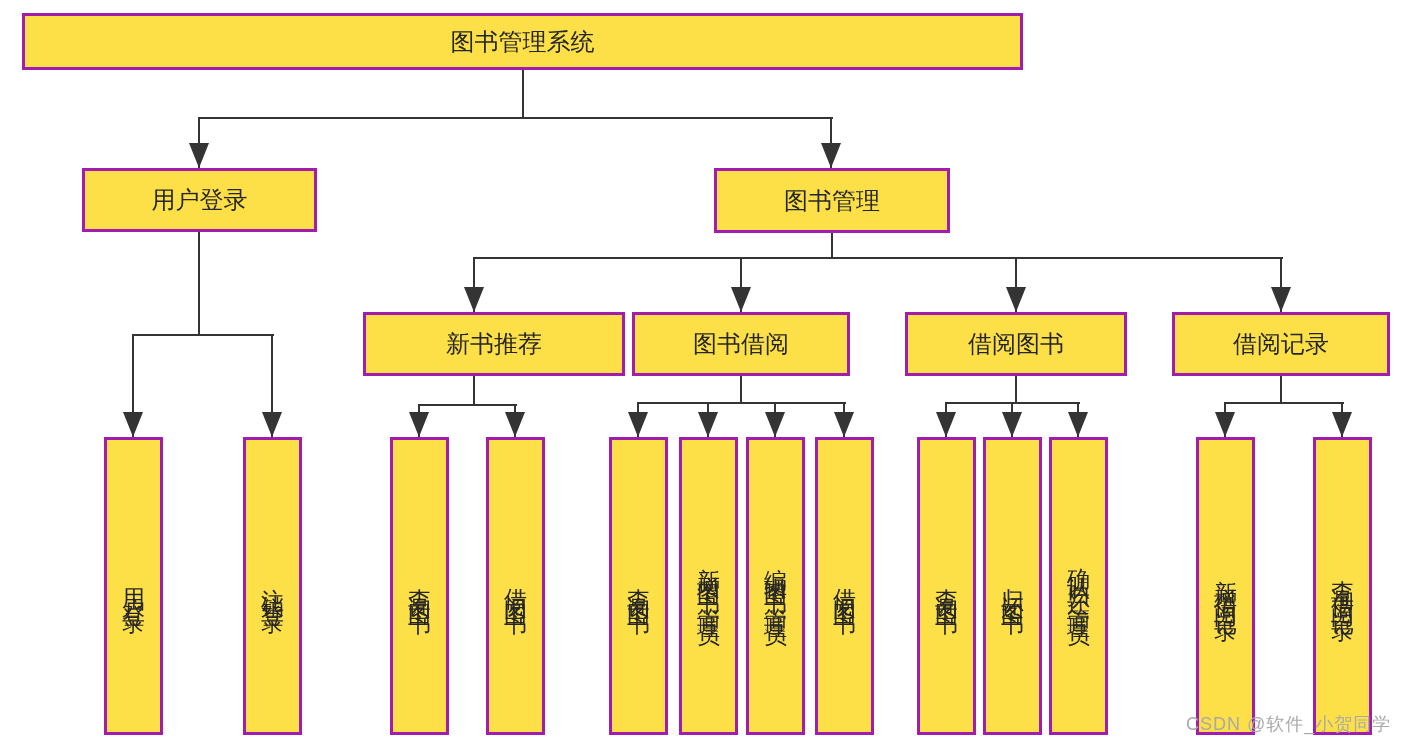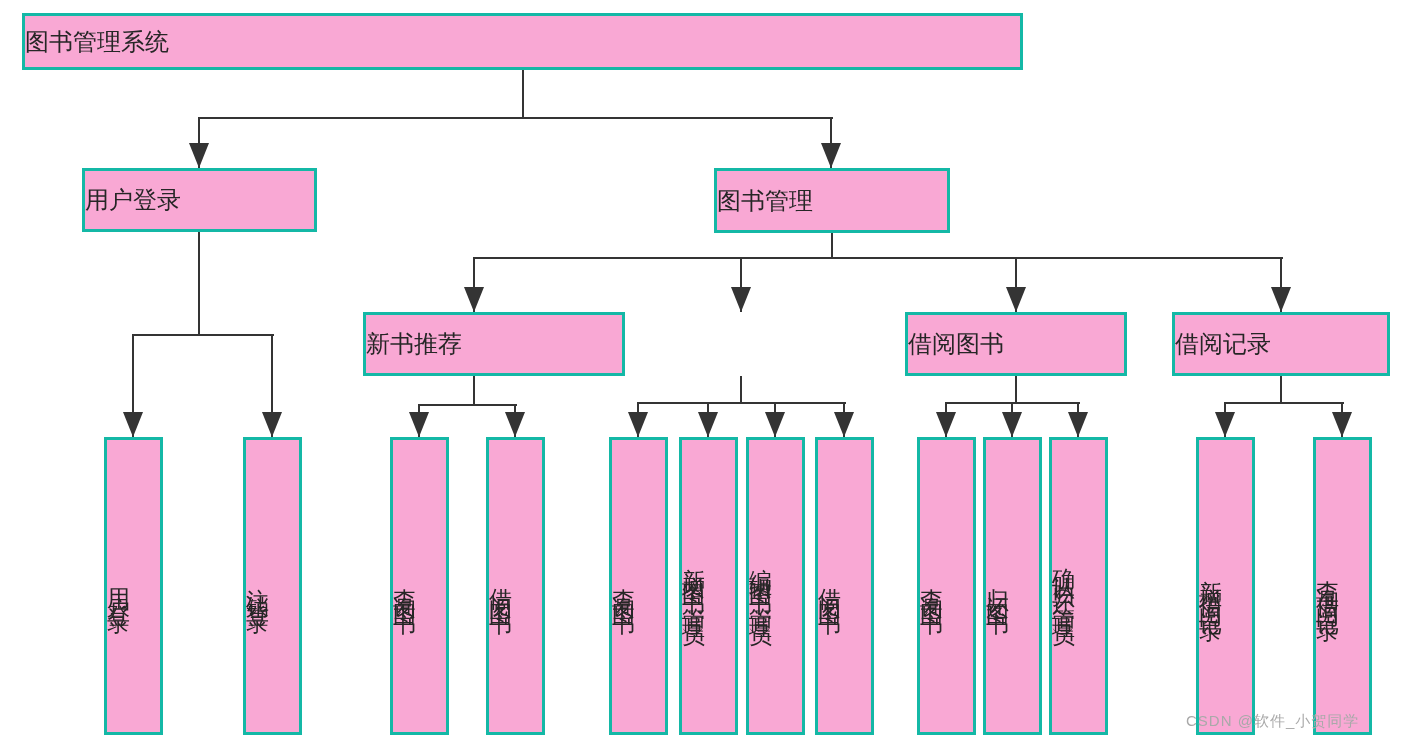--- a/index.html
+++ b/index.html
@@ -1,39 +1,39 @@
 <!DOCTYPE html>
 <html><head>
 <meta charset="utf-8">
 <style>
   html,body{margin:0;padding:0;background:#ffffff;}
   .canvas{
     position:relative;width:1405px;height:747px;background:#ffffff;overflow:hidden;
     font-family:"Liberation Sans", sans-serif;
   }
   .box{
-    position:absolute;background:#f9a8d4;border:3px solid #14b8a6;
-    box-sizing:border-box;display:flex;align-items:center;
+    position:absolute;background:#fde047;border:3px solid #a21caf;
+    box-sizing:border-box;display:flex;align-items:center;justify-content:center;
   }
   .box .lbl{font-size:24px;color:#262626;white-space:nowrap;}
   .leaf .lbl{
     writing-mode:vertical-rl;text-orientation:mixed;
     letter-spacing:8px;line-height:1;font-size:23px;white-space:normal;
   }
   .h-line{position:absolute;height:2px;background:#343434;}
   .v-line{position:absolute;width:2px;background:#343434;}
   .drop{position:absolute;width:2px;background:#343434;}
   .drop::after{
     content:"";position:absolute;left:-9px;bottom:0;width:0;height:0;
     border-left:10px solid transparent;border-right:10px solid transparent;
     border-top:25px solid #343434;
   }
   .watermark{
     position:absolute;left:1186px;top:712px;z-index:10;
-    font-size:15px;color:#a9a9a9;white-space:nowrap;letter-spacing:1px;
+    font-size:18px;color:#a9a9a9;white-space:nowrap;letter-spacing:1px;
   }
 </style>
 </head>
 <body>
 
 <div class="canvas">
 
   <div class="box" style="left:22px;top:13px;width:1001px;height:57px">
     <span class="lbl">图书管理系统</span>
   </div>
@@ -57,20 +57,23 @@
 
   <div class="v-line" style="left:831px;top:233px;height:26px"></div>
   <div class="h-line" style="left:473px;top:257px;width:810px"></div>
   <div class="drop" style="left:473px;top:257px;height:55px"></div>
   <div class="drop" style="left:740px;top:257px;height:55px"></div>
   <div class="drop" style="left:1015px;top:257px;height:55px"></div>
   <div class="drop" style="left:1280px;top:257px;height:55px"></div>
 
   <div class="box" style="left:363px;top:312px;width:262px;height:64px">
     <span class="lbl">新书推荐</span>
+  </div>
+  <div class="box" style="left:632px;top:312px;width:218px;height:64px">
+    <span class="lbl">图书借阅</span>
   </div>
   <div class="box" style="left:905px;top:312px;width:222px;height:64px">
     <span class="lbl">借阅图书</span>
   </div>
   <div class="box" style="left:1172px;top:312px;width:218px;height:64px">
     <span class="lbl">借阅记录</span>
   </div>
 
   <div class="v-line" style="left:473px;top:376px;height:30px"></div>
   <div class="h-line" style="left:418px;top:404px;width:99px"></div>

